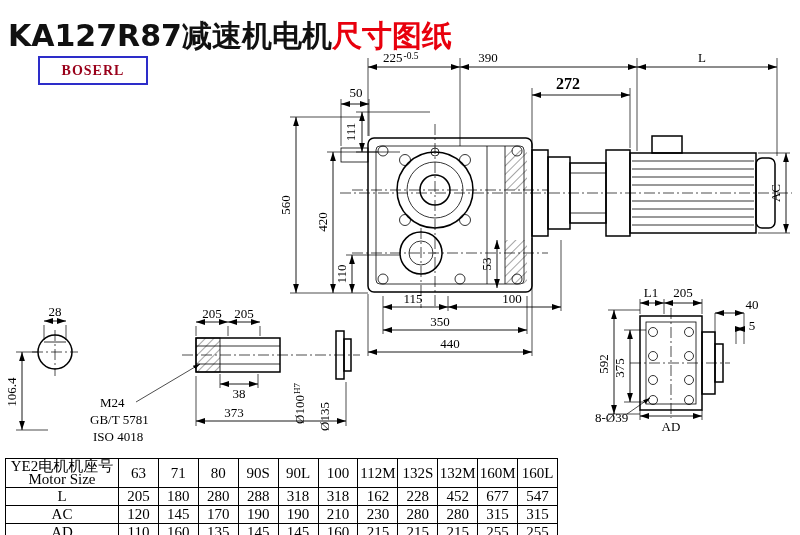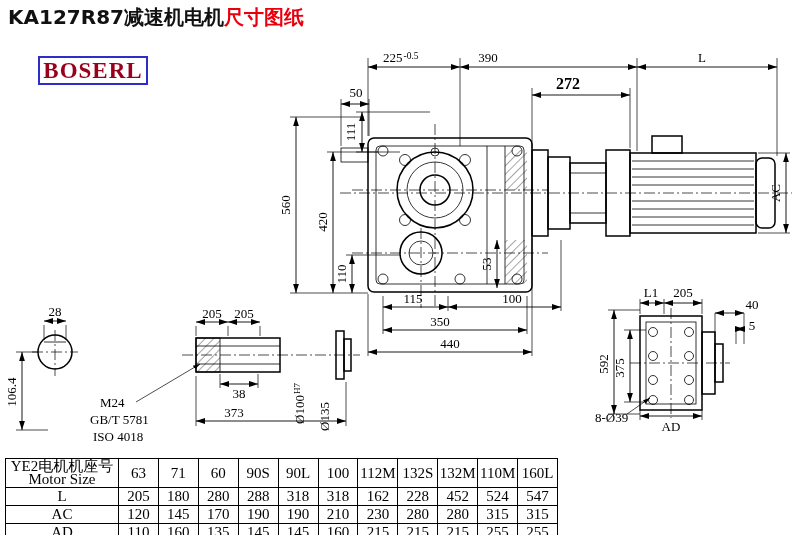--- a/index.html
+++ b/index.html
@@ -1,23 +1,23 @@
 <!DOCTYPE html>
 <html style="--title-red: #e8000d; --logo-text: #99001a; --logo-border: #2d2dc9;"><head>
 <meta charset="utf-8">
 <style>
   html,body{margin:0;padding:0;background:#fff;}
   .page{position:relative;width:800px;height:535px;background:#fff;overflow:hidden;
         font-family:"Liberation Serif",serif;}
-  .title{position:absolute;left:8px;top:4px;font-family:"DejaVu Sans",sans-serif;
-         font-weight:bold;font-size:20px;color:#111;white-space:nowrap;}
+  .title{position:absolute;left:8px;top:16px;font-family:"DejaVu Sans",sans-serif;
+         font-weight:bold;font-size:30px;color:#111;white-space:nowrap;}
   .title .red{color:var(--title-red,#e8000d);}
   .logo{position:absolute;left:38px;top:56px;width:106px;height:25px;
         border:2px solid var(--logo-border,#2d2dc9);display:flex;align-items:center;justify-content:center;
-        font-family:"Liberation Serif",serif;font-weight:bold;font-size:23px;
+        font-family:"Liberation Serif",serif;font-weight:bold;font-size:14px;
         color:var(--logo-text,#99001a);letter-spacing:1px;background:#fff;}
   svg text{font-family:"Liberation Serif",serif;font-size:13px;fill:#000;}
   .outline{fill:none;stroke:#000;stroke-width:1.5;}
   .thin{fill:none;stroke:#000;stroke-width:0.8;}
   .dim{fill:none;stroke:#000;stroke-width:0.9;}
   .ext{fill:none;stroke:#000;stroke-width:0.7;}
   .cl{fill:none;stroke:#000;stroke-width:0.7;stroke-dasharray:11 3 2 3;}
   .bold{font-weight:bold;font-size:16px;}
   table.spec{position:absolute;left:5px;top:458px;width:553px;border-collapse:collapse;
         table-layout:fixed;font-size:15px;text-align:center;background:#fff;}
@@ -270,42 +270,42 @@
   
   <table class="spec">
     <tbody>
         <tr class="hdr">
       <th class="lbl">
         <div>YE2电机机座号</div>
         <div>Motor Size</div>
       </th>
       <th>63</th>
       <th>71</th>
-      <th>60</th>
+      <th>80</th>
       <th>90S</th>
       <th>90L</th>
       <th>100</th>
       <th>112M</th>
       <th>132S</th>
       <th>132M</th>
-      <th>110M</th>
+      <th>160M</th>
       <th>160L</th>
     </tr>
     <tr>
       <td class="lbl">L</td>
       <td>205</td>
       <td>180</td>
       <td>280</td>
       <td>288</td>
       <td>318</td>
       <td>318</td>
       <td>162</td>
       <td>228</td>
       <td>452</td>
-      <td>524</td>
+      <td>677</td>
       <td>547</td>
     </tr>
     <tr>
       <td class="lbl">AC</td>
       <td>120</td>
       <td>145</td>
       <td>170</td>
       <td>190</td>
       <td>190</td>
       <td>210</td>

